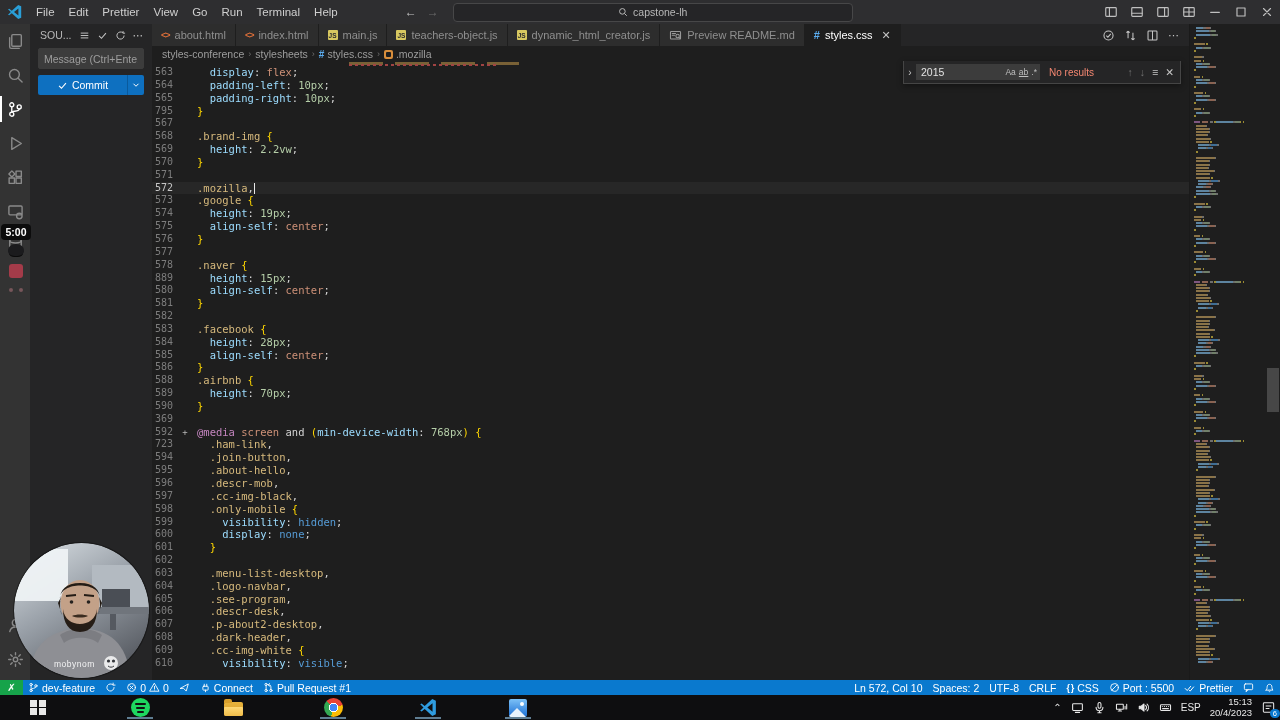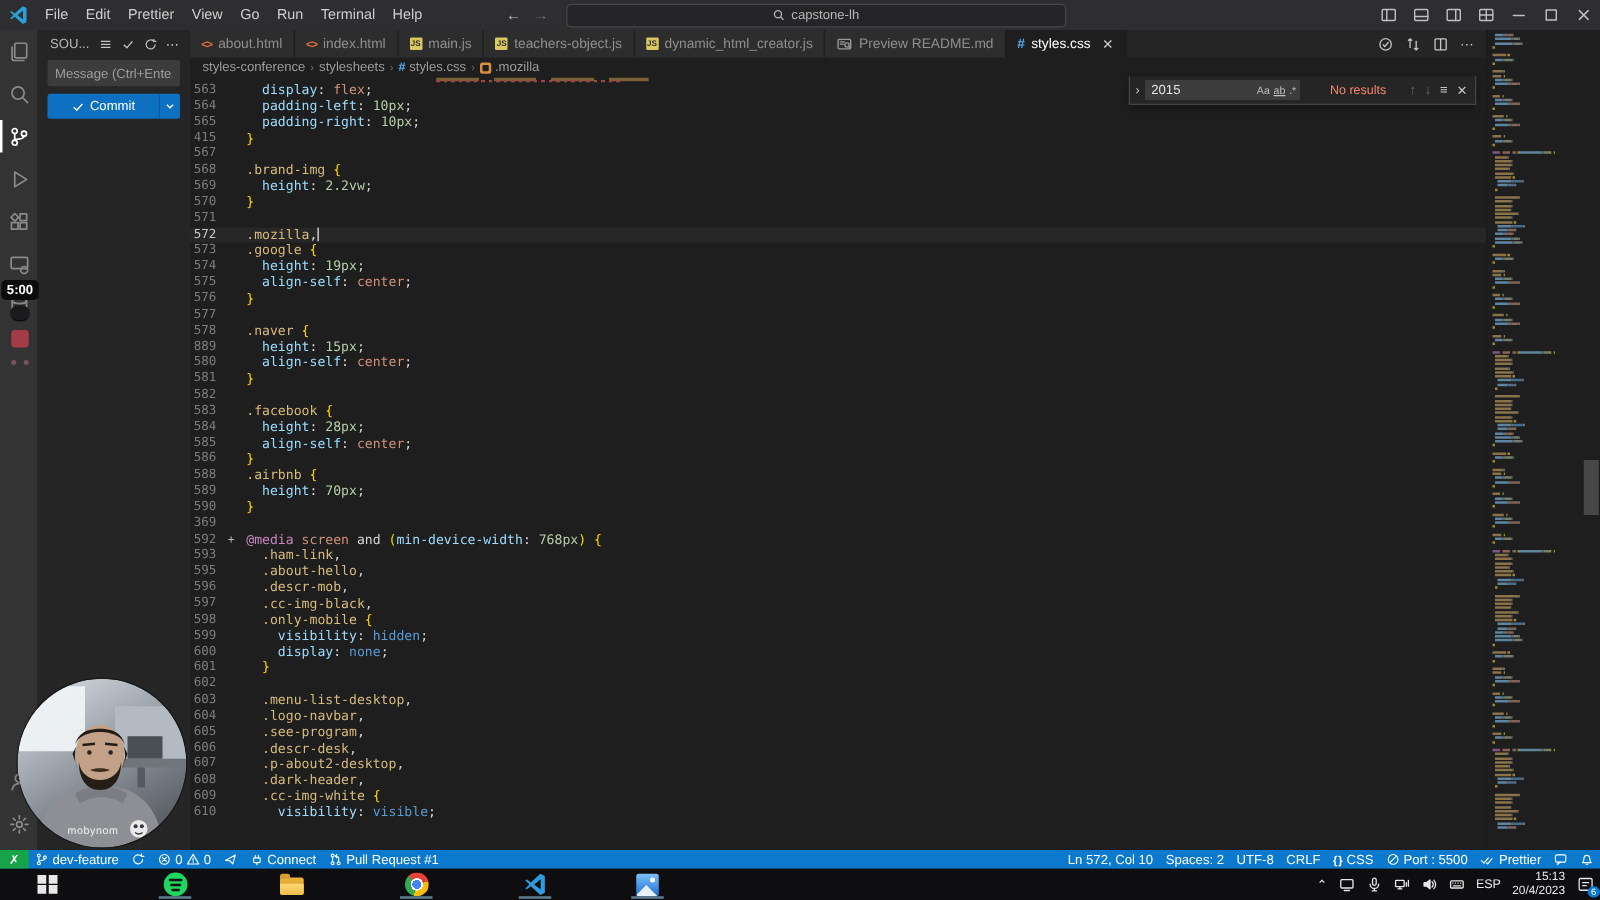--- a/index.html
+++ b/index.html
@@ -77,21 +77,21 @@
   .tk-sel{color:#d7ba7d}.tk-p{color:#9cdcfe}.tk-o{color:#d4d4d4}.tk-v{color:#ce9178}
   .tk-k{color:#569cd6}.tk-n{color:#b5cea8}.tk-at{color:#c586c0}.tk-br{color:#ffd700}
   .cursor{display:inline-block;width:1px;height:11px;background:#e8e8e8;vertical-align:-2px}
   
   #find-widget{position:absolute;left:751px;top:37px;width:276px;height:22px;background:#252526;border:1px solid #454545;
       border-top:none;box-shadow:0 2px 6px rgba(0,0,0,.4);display:flex;align-items:center;z-index:30;font-size:10.5px}
   #find-collapse{width:12px;color:#c5c5c5;text-align:center;font-size:10px}
   #find-input-box{width:118px;height:16px;background:#3c3c3c;display:flex;align-items:center;padding:0 3px}
   #find-input{flex:1;min-width:0;background:transparent;border:none;color:#e3e3e3;font-size:10.5px;font-family:"Liberation Sans",sans-serif;outline:none}
   .find-opt{color:#bfbfbf;font-size:8.5px;margin-left:3px}
-  #find-results{color:#f48771;margin-left:24px;white-space:nowrap;font-size:10px}
+  #find-results{color:#f48771;margin-left:9px;white-space:nowrap;font-size:10px}
   #find-btns{margin-left:auto;display:flex;align-items:center;gap:7px;padding-right:6px;color:#6f6f6f}
   #find-btns .en{color:#c5c5c5}
   
   #minimap{width:72px;background:#1e1e1e;overflow:hidden;padding:3px 0 0 4px;border-left:1px solid #1a1a1a}
   .mm-line{height:2px;margin-bottom:1.25px;display:flex}
   .mm-line i{height:2px;display:inline-block}
   .mm-ws{background:transparent}.mm-sel{background:#8a7348}.mm-p{background:#5d84a0}.mm-o{background:#6e6e6e}
   .mm-v{background:#8a6352}.mm-k{background:#3f6e95}.mm-n{background:#71806a}.mm-at{background:#7e5680}.mm-br{background:#9a8a33}
   #scrollbar{width:14px;position:relative;background:#1e1e1e}
   #scroll-thumb{position:absolute;left:1px;right:1px;top:344px;height:44px;background:rgba(121,121,121,.45)}
@@ -375,21 +375,21 @@
         </div>
       <div id="code">
         <div id="code-top-strip">
             <span class="smudge"></span>
             <span class="squig"></span>
           </div>
         <div id="code-lines">
             <div class="code-line"><span class="ln">563</span><span class="fold"></span><span class="lc"><span class="tk-ws">  </span><span class="tk-p">display</span><span class="tk-o">: </span><span class="tk-v">flex</span><span class="tk-o">;</span></span></div>
             <div class="code-line"><span class="ln">564</span><span class="fold"></span><span class="lc"><span class="tk-ws">  </span><span class="tk-p">padding-left</span><span class="tk-o">: </span><span class="tk-n">10px</span><span class="tk-o">;</span></span></div>
             <div class="code-line"><span class="ln">565</span><span class="fold"></span><span class="lc"><span class="tk-ws">  </span><span class="tk-p">padding-right</span><span class="tk-o">: </span><span class="tk-n">10px</span><span class="tk-o">;</span></span></div>
-            <div class="code-line"><span class="ln">415</span><span class="fold"></span><span class="lc"><span class="tk-br">}</span></span></div>
+            <div class="code-line"><span class="ln">795</span><span class="fold"></span><span class="lc"><span class="tk-br">}</span></span></div>
             <div class="code-line"><span class="ln">567</span><span class="fold"></span><span class="lc"></span></div>
             <div class="code-line"><span class="ln">568</span><span class="fold"></span><span class="lc"><span class="tk-sel">.brand-img</span><span class="tk-ws"> </span><span class="tk-br">{</span></span></div>
             <div class="code-line"><span class="ln">569</span><span class="fold"></span><span class="lc"><span class="tk-ws">  </span><span class="tk-p">height</span><span class="tk-o">: </span><span class="tk-n">2.2vw</span><span class="tk-o">;</span></span></div>
             <div class="code-line"><span class="ln">570</span><span class="fold"></span><span class="lc"><span class="tk-br">}</span></span></div>
             <div class="code-line"><span class="ln">571</span><span class="fold"></span><span class="lc"></span></div>
             <div class="code-line current"><span class="ln">572</span><span class="fold"></span><span class="lc"><span class="tk-sel">.mozilla</span><span class="tk-o">,</span><span class="cursor"></span></span></div>
             <div class="code-line"><span class="ln">573</span><span class="fold"></span><span class="lc"><span class="tk-sel">.google</span><span class="tk-ws"> </span><span class="tk-br">{</span></span></div>
             <div class="code-line"><span class="ln">574</span><span class="fold"></span><span class="lc"><span class="tk-ws">  </span><span class="tk-p">height</span><span class="tk-o">: </span><span class="tk-n">19px</span><span class="tk-o">;</span></span></div>
             <div class="code-line"><span class="ln">575</span><span class="fold"></span><span class="lc"><span class="tk-ws">  </span><span class="tk-p">align-self</span><span class="tk-o">: </span><span class="tk-v">center</span><span class="tk-o">;</span></span></div>
             <div class="code-line"><span class="ln">576</span><span class="fold"></span><span class="lc"><span class="tk-br">}</span></span></div>
@@ -401,21 +401,22 @@
             <div class="code-line"><span class="ln">582</span><span class="fold"></span><span class="lc"></span></div>
             <div class="code-line"><span class="ln">583</span><span class="fold"></span><span class="lc"><span class="tk-sel">.facebook</span><span class="tk-ws"> </span><span class="tk-br">{</span></span></div>
             <div class="code-line"><span class="ln">584</span><span class="fold"></span><span class="lc"><span class="tk-ws">  </span><span class="tk-p">height</span><span class="tk-o">: </span><span class="tk-n">28px</span><span class="tk-o">;</span></span></div>
             <div class="code-line"><span class="ln">585</span><span class="fold"></span><span class="lc"><span class="tk-ws">  </span><span class="tk-p">align-self</span><span class="tk-o">: </span><span class="tk-v">center</span><span class="tk-o">;</span></span></div>
             <div class="code-line"><span class="ln">586</span><span class="fold"></span><span class="lc"><span class="tk-br">}</span></span></div>
             <div class="code-line"><span class="ln">588</span><span class="fold"></span><span class="lc"><span class="tk-sel">.airbnb</span><span class="tk-ws"> </span><span class="tk-br">{</span></span></div>
             <div class="code-line"><span class="ln">589</span><span class="fold"></span><span class="lc"><span class="tk-ws">  </span><span class="tk-p">height</span><span class="tk-o">: </span><span class="tk-n">70px</span><span class="tk-o">;</span></span></div>
             <div class="code-line"><span class="ln">590</span><span class="fold"></span><span class="lc"><span class="tk-br">}</span></span></div>
             <div class="code-line"><span class="ln">369</span><span class="fold"></span><span class="lc"></span></div>
             <div class="code-line"><span class="ln">592</span><span class="fold">+</span><span class="lc"><span class="tk-at">@media</span><span class="tk-ws"> </span><span class="tk-v">screen</span><span class="tk-ws"> </span><span class="tk-o">and</span><span class="tk-ws"> </span><span class="tk-br">(</span><span class="tk-p">min-device-width</span><span class="tk-o">: </span><span class="tk-n">768px</span><span class="tk-br">)</span><span class="tk-ws"> </span><span class="tk-br">{</span></span></div>
-            <div class="code-line"><span class="ln">593</span><span class="fold"></span><span class="lc"><span class="tk-ws">  </span><span class="tk-sel">.ham-link</span><span class="tk-o">,</span></span></div>
+            <div class="code-line"><span class="ln">723</span><span class="fold"></span><span class="lc"><span class="tk-ws">  </span><span class="tk-sel">.ham-link</span><span class="tk-o">,</span></span></div>
+            <div class="code-line"><span class="ln">594</span><span class="fold"></span><span class="lc"><span class="tk-ws">  </span><span class="tk-sel">.join-button</span><span class="tk-o">,</span></span></div>
             <div class="code-line"><span class="ln">595</span><span class="fold"></span><span class="lc"><span class="tk-ws">  </span><span class="tk-sel">.about-hello</span><span class="tk-o">,</span></span></div>
             <div class="code-line"><span class="ln">596</span><span class="fold"></span><span class="lc"><span class="tk-ws">  </span><span class="tk-sel">.descr-mob</span><span class="tk-o">,</span></span></div>
             <div class="code-line"><span class="ln">597</span><span class="fold"></span><span class="lc"><span class="tk-ws">  </span><span class="tk-sel">.cc-img-black</span><span class="tk-o">,</span></span></div>
             <div class="code-line"><span class="ln">598</span><span class="fold"></span><span class="lc"><span class="tk-ws">  </span><span class="tk-sel">.only-mobile</span><span class="tk-ws"> </span><span class="tk-br">{</span></span></div>
             <div class="code-line"><span class="ln">599</span><span class="fold"></span><span class="lc"><span class="tk-ws">    </span><span class="tk-p">visibility</span><span class="tk-o">: </span><span class="tk-k">hidden</span><span class="tk-o">;</span></span></div>
             <div class="code-line"><span class="ln">600</span><span class="fold"></span><span class="lc"><span class="tk-ws">    </span><span class="tk-p">display</span><span class="tk-o">: </span><span class="tk-k">none</span><span class="tk-o">;</span></span></div>
             <div class="code-line"><span class="ln">601</span><span class="fold"></span><span class="lc"><span class="tk-ws">  </span><span class="tk-br">}</span></span></div>
             <div class="code-line"><span class="ln">602</span><span class="fold"></span><span class="lc"></span></div>
             <div class="code-line"><span class="ln">603</span><span class="fold"></span><span class="lc"><span class="tk-ws">  </span><span class="tk-sel">.menu-list-desktop</span><span class="tk-o">,</span></span></div>
             <div class="code-line"><span class="ln">604</span><span class="fold"></span><span class="lc"><span class="tk-ws">  </span><span class="tk-sel">.logo-navbar</span><span class="tk-o">,</span></span></div>

